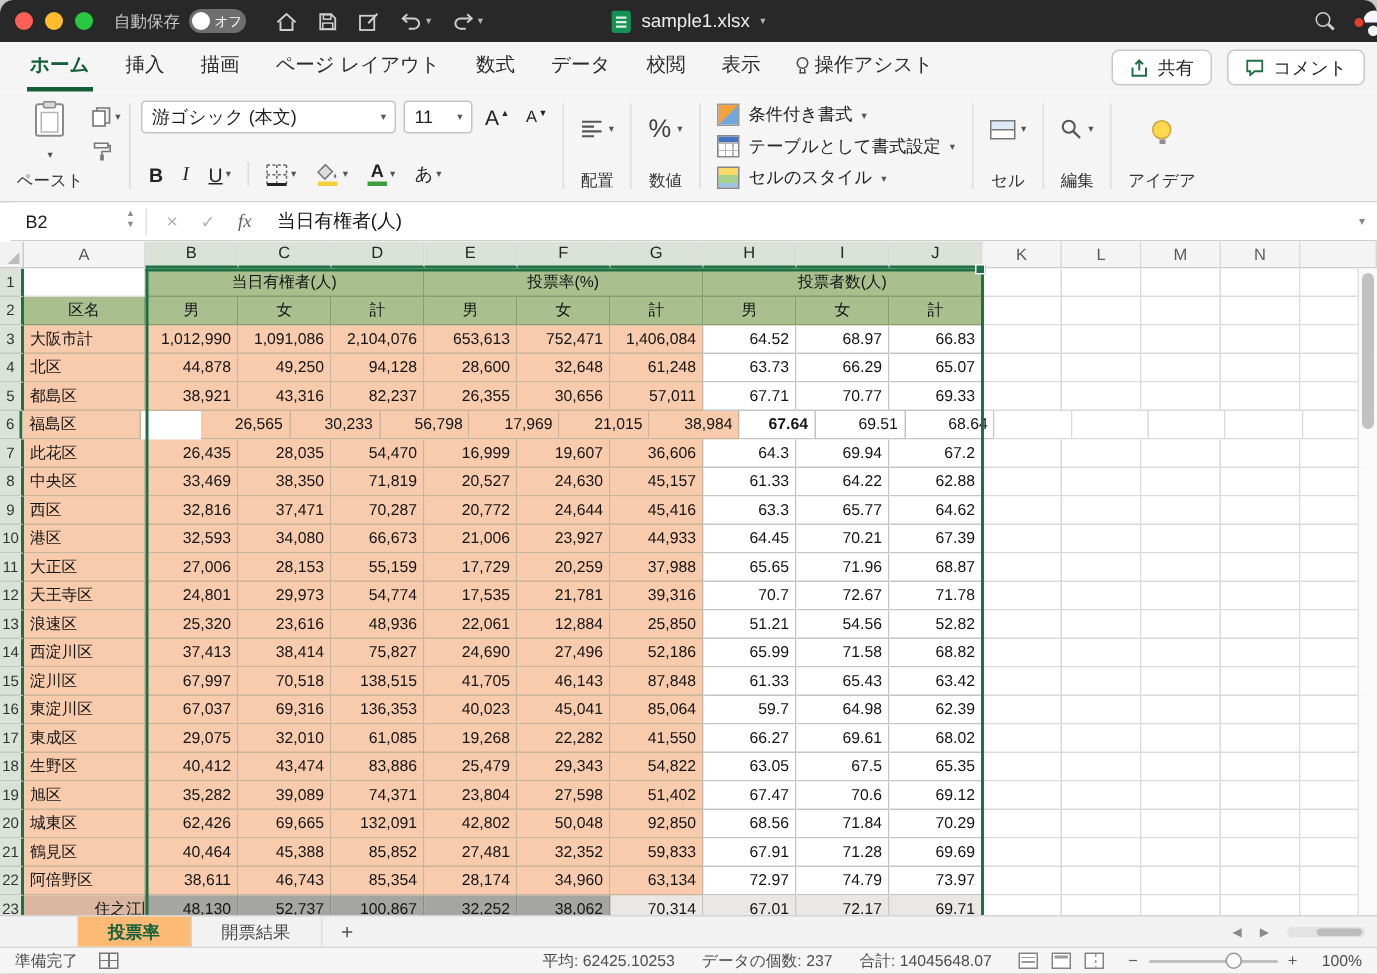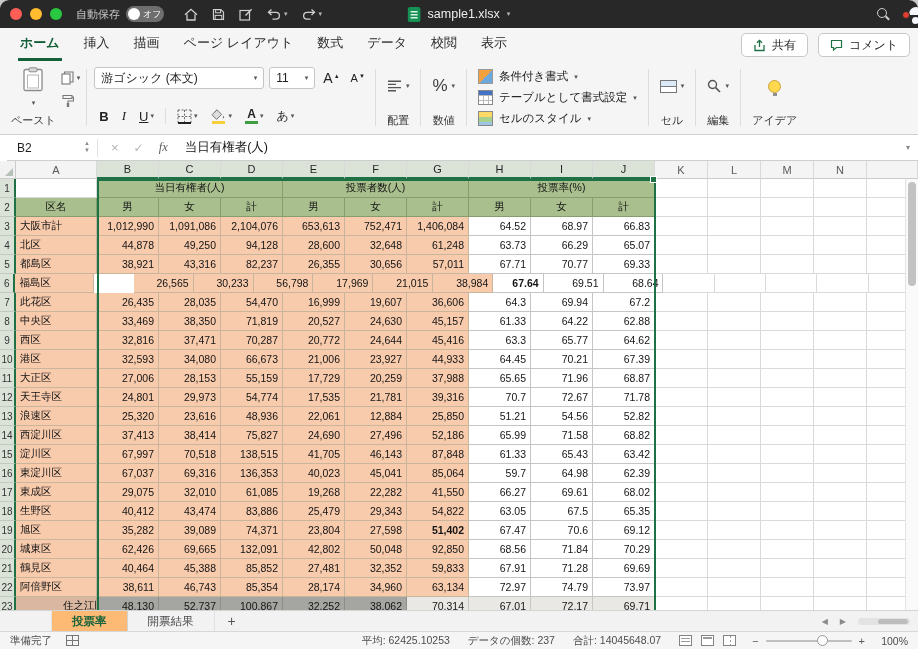--- a/index.html
+++ b/index.html
@@ -229,20 +229,27 @@
         </div>
         <div class="rtab">
           <span>データ</span>
         </div>
         <div class="rtab">
           <span>校閲</span>
         </div>
         <div class="rtab">
           <span>表示</span>
         </div>
+        <div class="rtab">
+          <span class="bulb-ico">
+            <i></i>
+            <b></b>
+          </span>
+          <span>操作アシスト</span>
+        </div>
       </div>
     <div class="tab-actions">
       <span class="pill">
         <svg width="13" height="13" viewBox="0 0 13 13">
             <path d="M2 6 V11.5 H11 V6" fill="none" stroke="#1e7145" stroke-width="1.3"></path>
             <path d="M6.5 8 V1.5 M4 3.8 L6.5 1.3 L9 3.8" fill="none" stroke="#1e7145" stroke-width="1.3"></path>
           </svg>
         <span>共有</span>
       </span>
       <span class="pill">
@@ -451,22 +458,22 @@
           <div class="ch" style="width: 53px;">M</div>
           <div class="ch" style="width: 53px;">N</div>
           <div class="ch" style="width: 51px;"></div>
         </div>
     </div>
     <div id="grid-rows">
         <div class="grow">
           <div class="rn">1</div>
           <div class="cell empty" style="width: 81px;"></div>
           <div class="cell green ctr" style="width: 186px;">当日有権者(人)</div>
+          <div class="cell green ctr" style="width: 186px;">投票率(%)</div>
           <div class="cell green ctr" style="width: 186px;">投票者数(人)</div>
-          <div class="cell green ctr" style="width: 186px;">投票率(%)</div>
           <div class="cell empty" style="width: 53px;"></div>
           <div class="cell empty" style="width: 53px;"></div>
           <div class="cell empty" style="width: 53px;"></div>
           <div class="cell empty" style="width: 53px;"></div>
           <div class="cell empty" style="width: 51px;"></div>
         </div>
         <div class="grow">
           <div class="rn">2</div>
           <div class="cell green ctr" style="width: 81px;">区名</div>
           <div class="cell green ctr" style="width: 62px;">男</div>
@@ -773,21 +780,21 @@
           <div class="cell empty" style="width: 51px;"></div>
         </div>
         <div class="grow">
           <div class="rn">19</div>
           <div class="cell peach" style="width: 81px;">旭区</div>
           <div class="cell num peach" style="width: 62px;">35,282</div>
           <div class="cell num peach" style="width: 62px;">39,089</div>
           <div class="cell num peach" style="width: 62px;">74,371</div>
           <div class="cell num peach" style="width: 62px;">23,804</div>
           <div class="cell num peach" style="width: 62px;">27,598</div>
-          <div class="cell num peach" style="width: 62px; font-weight: bold;">51,402</div>
+          <div class="cell num peach" style="width: 62px;">51,402</div>
           <div class="cell white-num num" style="width: 62px;">67.47</div>
           <div class="cell white-num num" style="width: 62px;">70.6</div>
           <div class="cell white-num num" style="width: 62px;">69.12</div>
           <div class="cell empty" style="width: 53px;"></div>
           <div class="cell empty" style="width: 53px;"></div>
           <div class="cell empty" style="width: 53px;"></div>
           <div class="cell empty" style="width: 53px;"></div>
           <div class="cell empty" style="width: 51px;"></div>
         </div>
         <div class="grow">

